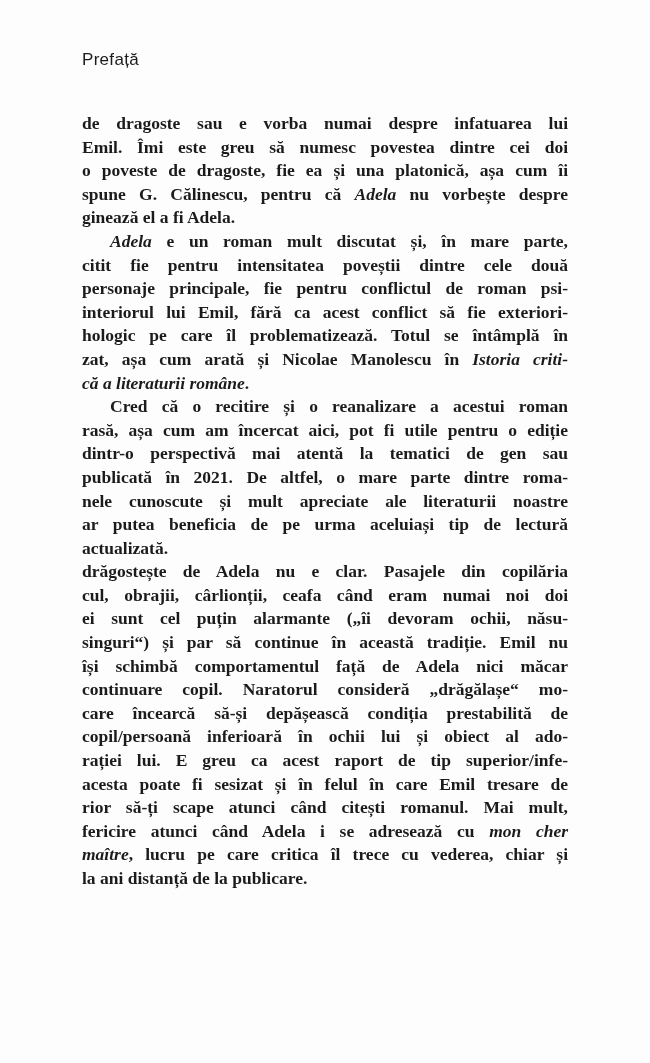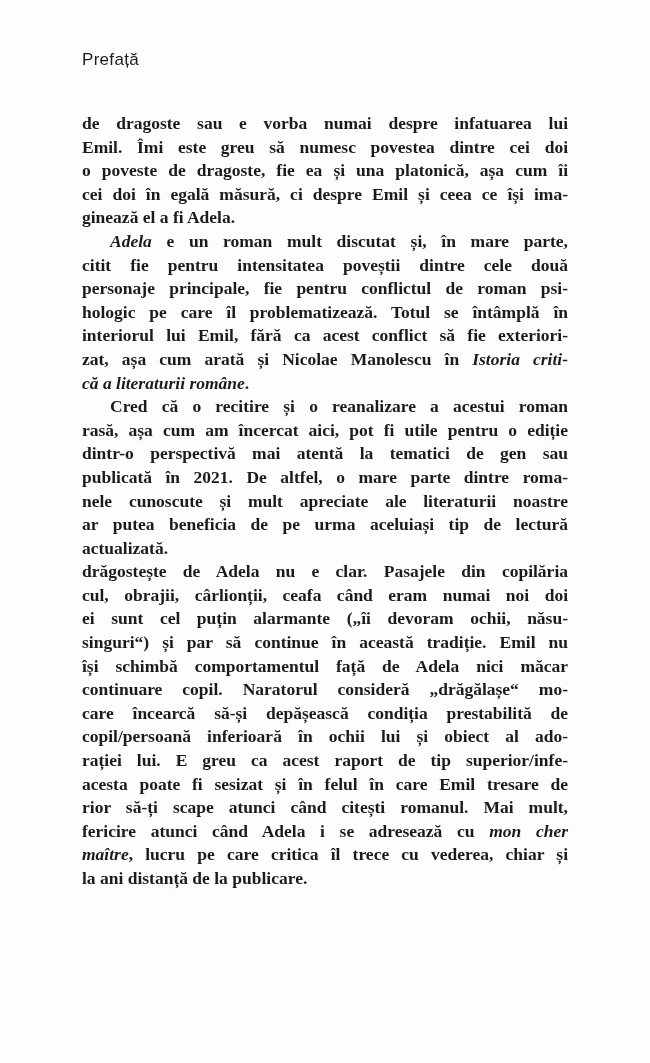--- a/index.html
+++ b/index.html
@@ -64,27 +64,27 @@
 </head>
 <body>
 
 <div class="page">
   <div class="section-title">Prefață</div>
 
   <div class="page-body">
       <div class="line"><span>de dragoste sau e vorba numai despre infatuarea lui</span></div>
       <div class="line"><span>Emil. Îmi este greu să numesc povestea dintre cei doi</span></div>
       <div class="line"><span>o poveste de dragoste, fie ea și una platonică, așa cum îi</span></div>
-      <div class="line"><span>cei doi în egală măsură, ci despre Emil și ceea ce își ima-</span></div>
+      <div class="line"><span>spune G. Călinescu, pentru că </span><i>Adela</i><span> nu vorbește despre</span></div>
       <div class="line last"><span>ginează el a fi Adela.</span></div>
       <div class="line indent"><i>Adela</i><span> e un roman mult discutat și, în mare parte,</span></div>
       <div class="line"><span>citit fie pentru intensitatea poveștii dintre cele două</span></div>
       <div class="line"><span>personaje principale, fie pentru conflictul de roman psi-</span></div>
+      <div class="line"><span>interiorul lui Emil, fără ca acest conflict să fie exteriori-</span></div>
       <div class="line"><span>hologic pe care îl problematizează. Totul se întâmplă în</span></div>
-      <div class="line"><span>interiorul lui Emil, fără ca acest conflict să fie exteriori-</span></div>
       <div class="line"><span>zat, așa cum arată și Nicolae Manolescu în </span><i>Istoria criti-</i></div>
       <div class="line last"><i>că a literaturii române</i><span>.</span></div>
       <div class="line indent"><span>Cred că o recitire și o reanalizare a acestui roman</span></div>
       <div class="line"><span>rasă, așa cum am încercat aici, pot fi utile pentru o ediție</span></div>
       <div class="line"><span>dintr-o perspectivă mai atentă la tematici de gen sau</span></div>
       <div class="line"><span>publicată în 2021. De altfel, o mare parte dintre roma-</span></div>
       <div class="line"><span>nele cunoscute și mult apreciate ale literaturii noastre</span></div>
       <div class="line"><span>ar putea beneficia de pe urma aceluiași tip de lectură</span></div>
       <div class="line last"><span>actualizată.</span></div>
       <div class="line"><span>drăgostește de Adela nu e clar. Pasajele din copilăria</span></div>

